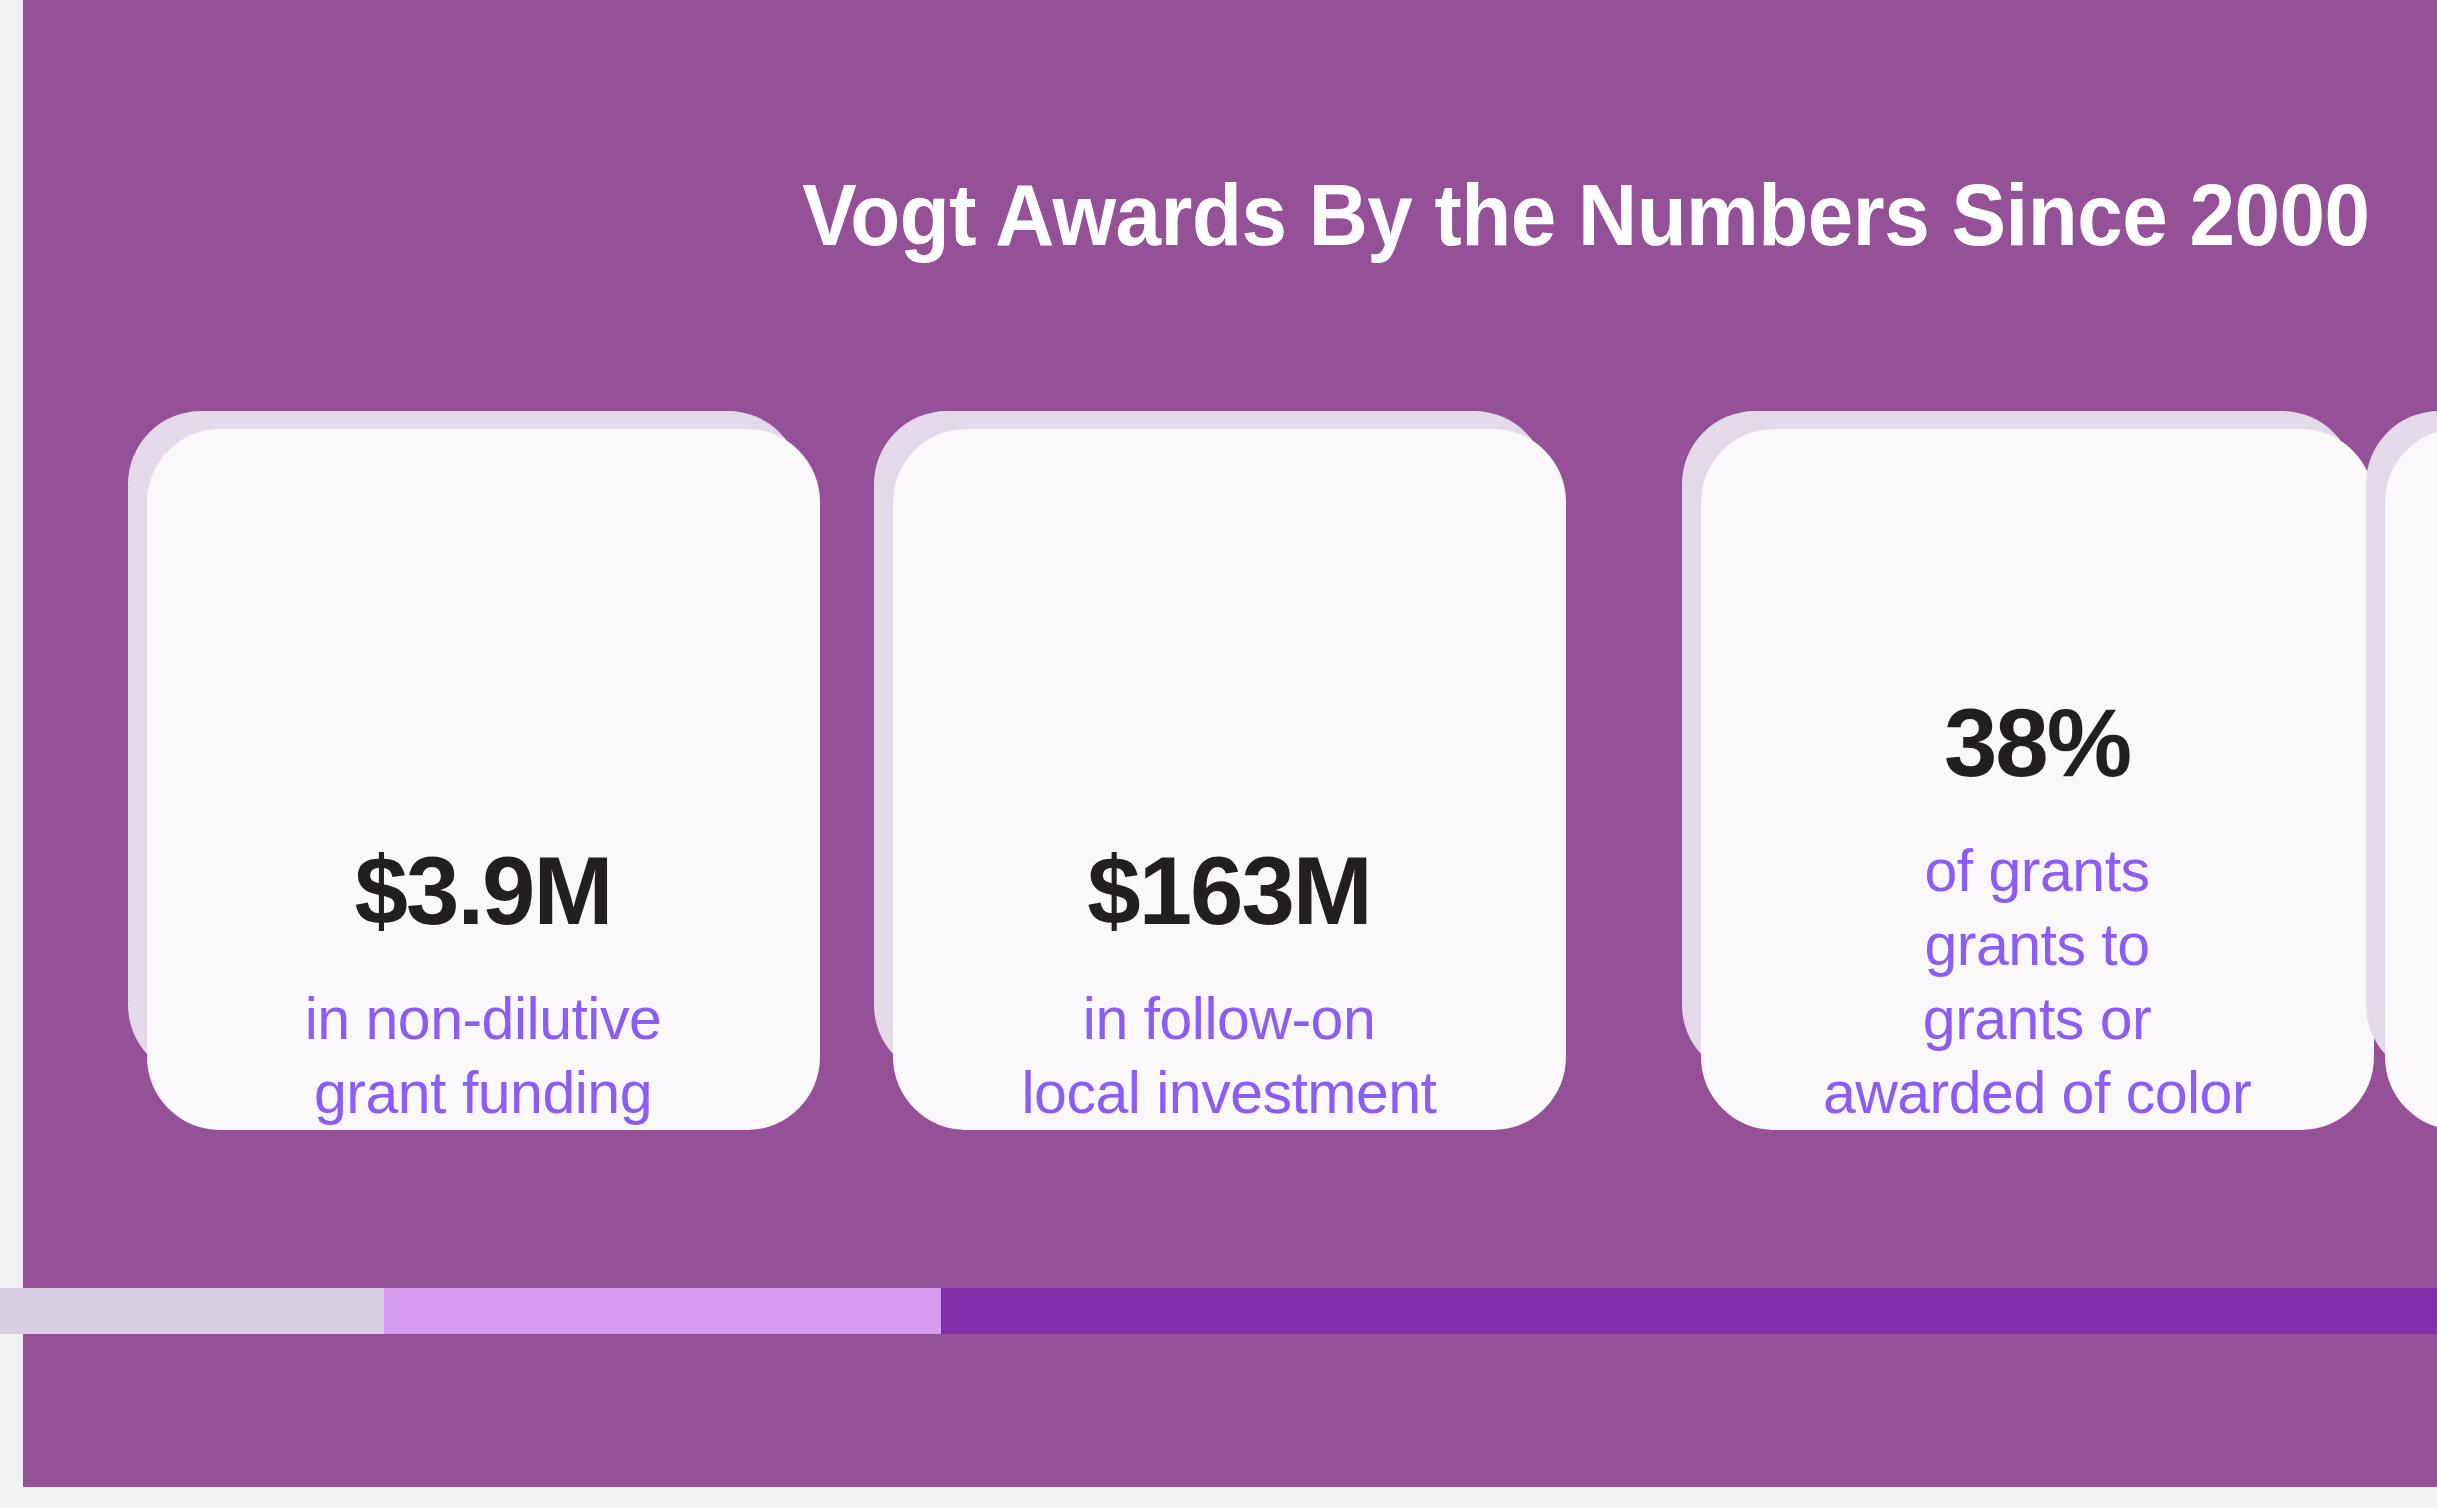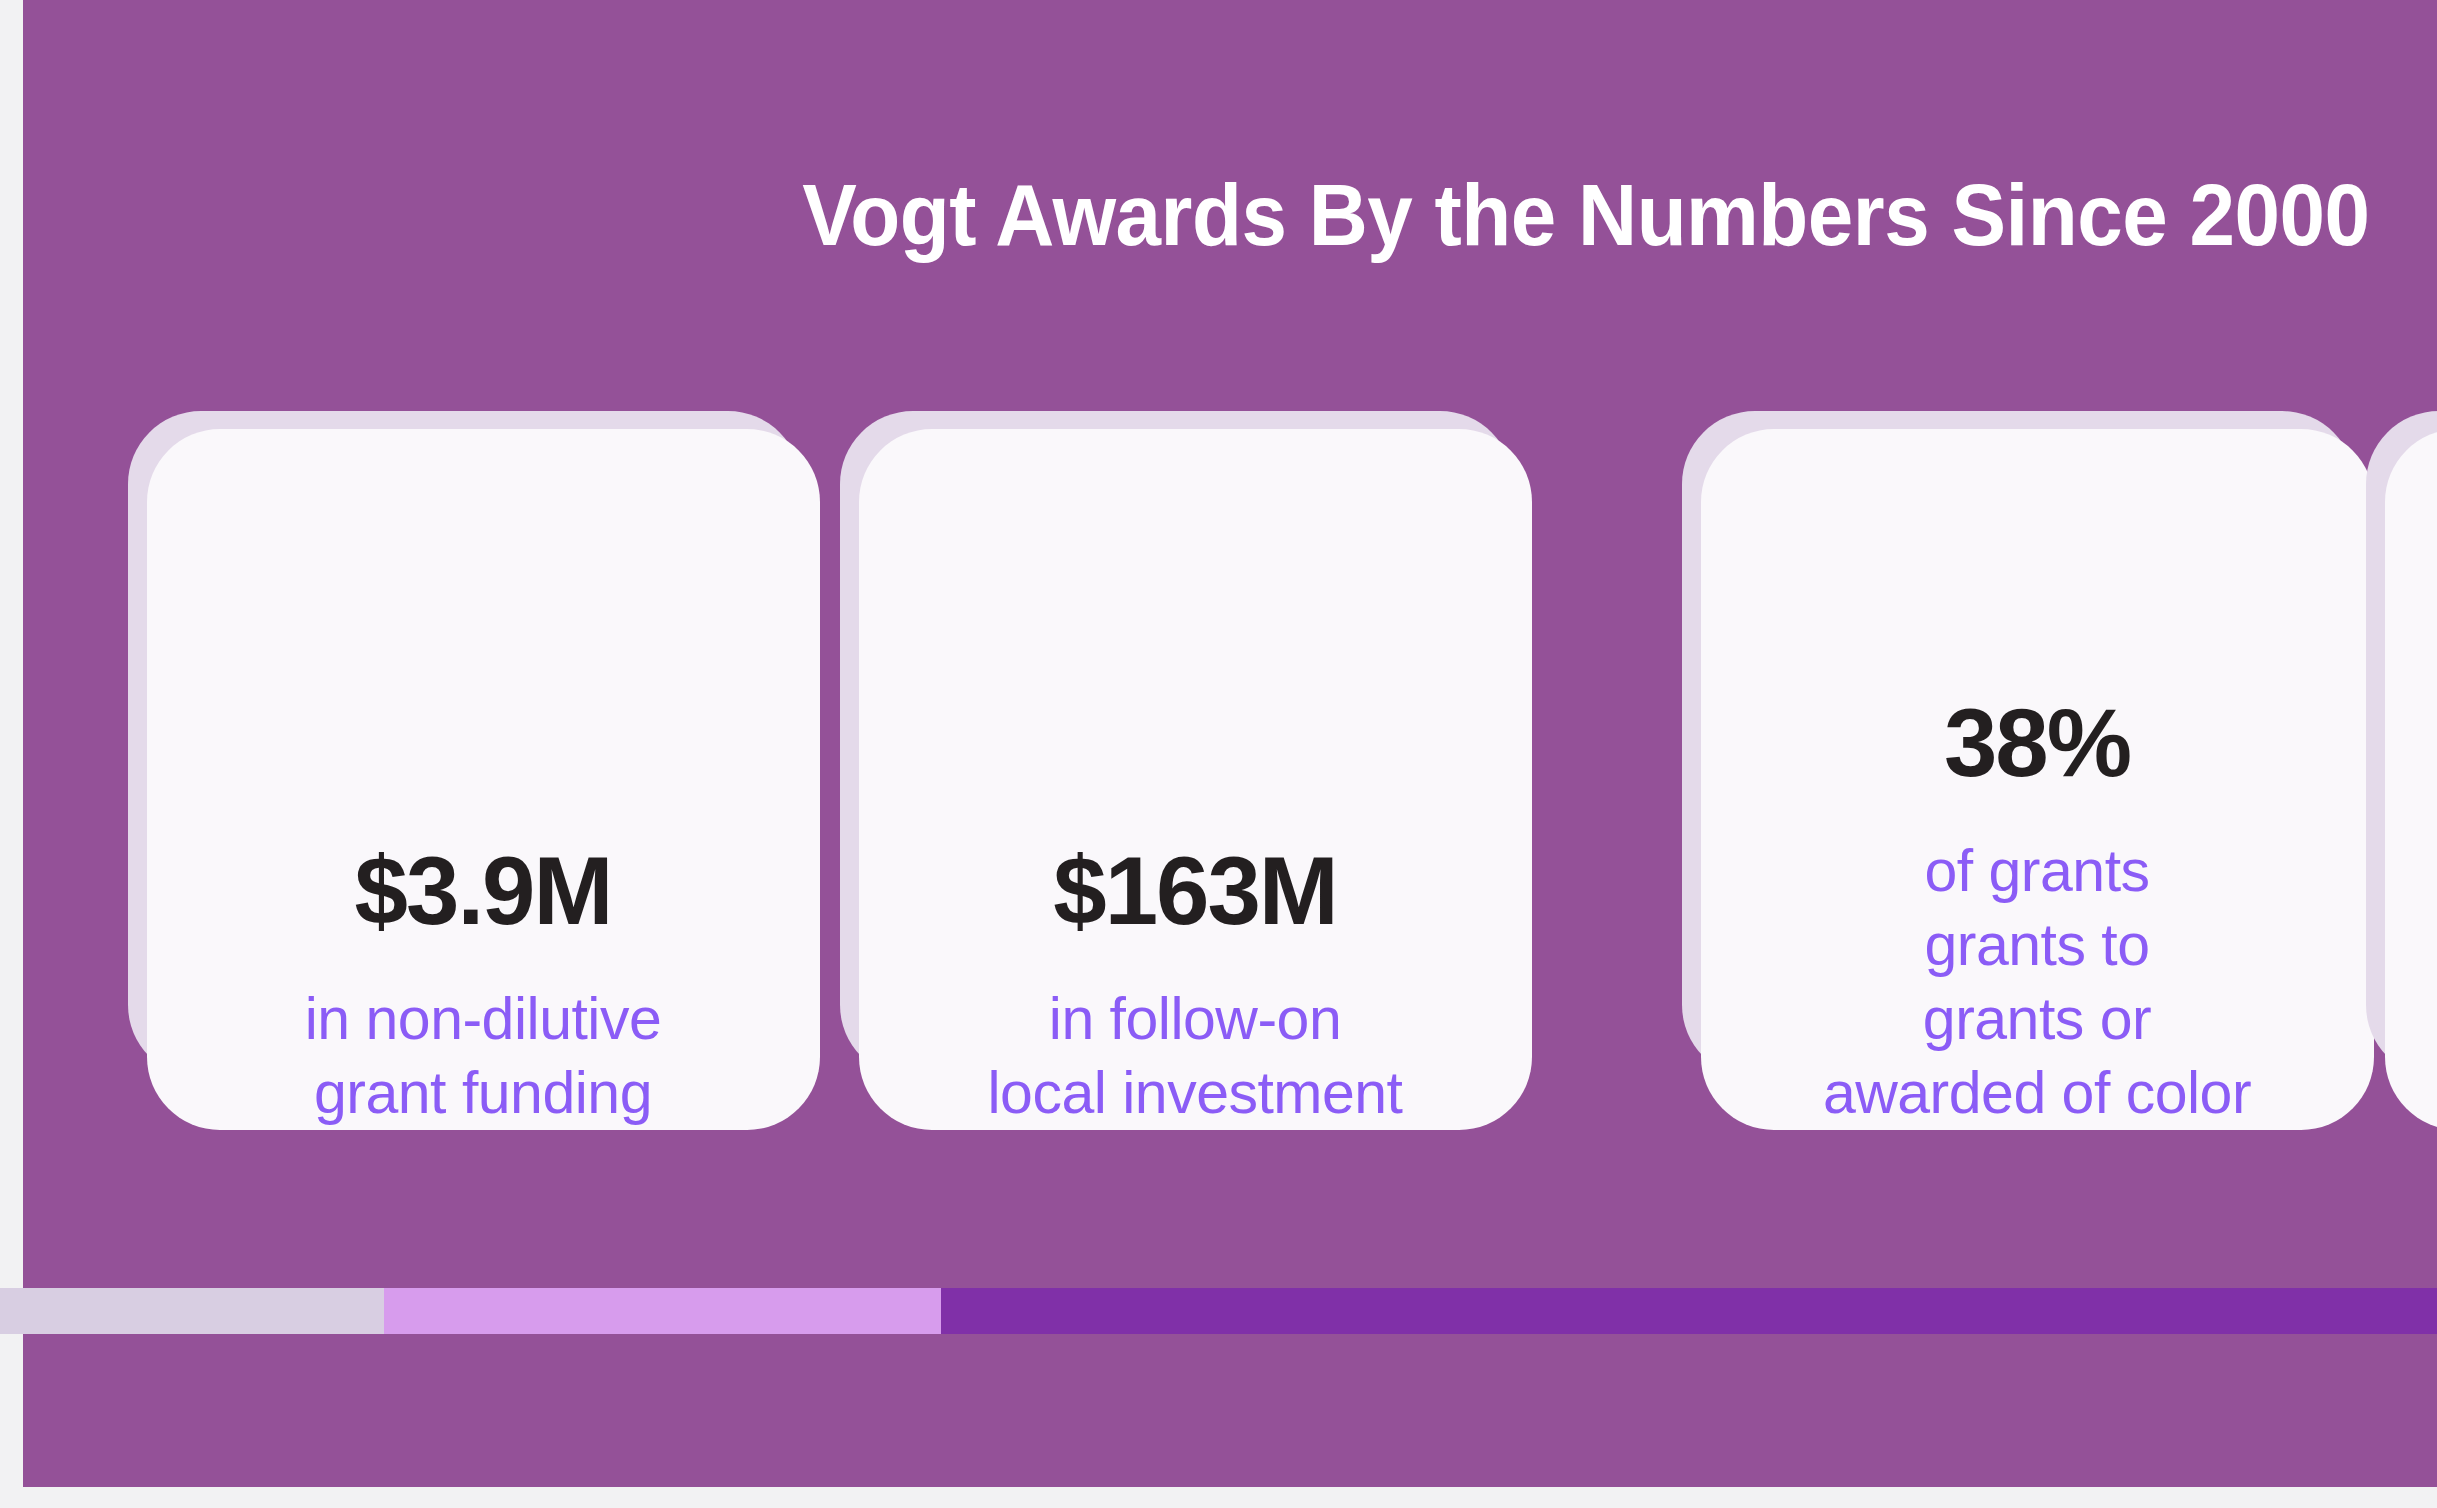--- a/index.html
+++ b/index.html
@@ -56,21 +56,21 @@
     height: 683px;
   }
 
   .card-wrap {
     position: absolute;
     top: 0;
     width: 694px;
     height: 683px;
   }
   .card-wrap.c0 { left: 0px; }
-  .card-wrap.c1 { left: 712px; }
+  .card-wrap.c1 { left: 746px; }
   .card-wrap.c2 { left: 1554px; }
   .card-wrap.c3 { left: 2238px; }
 
   
   .card-shadow {
     position: absolute;
     left: 0px;
     top: 0px;
     width: 673px;
     height: 667px;

